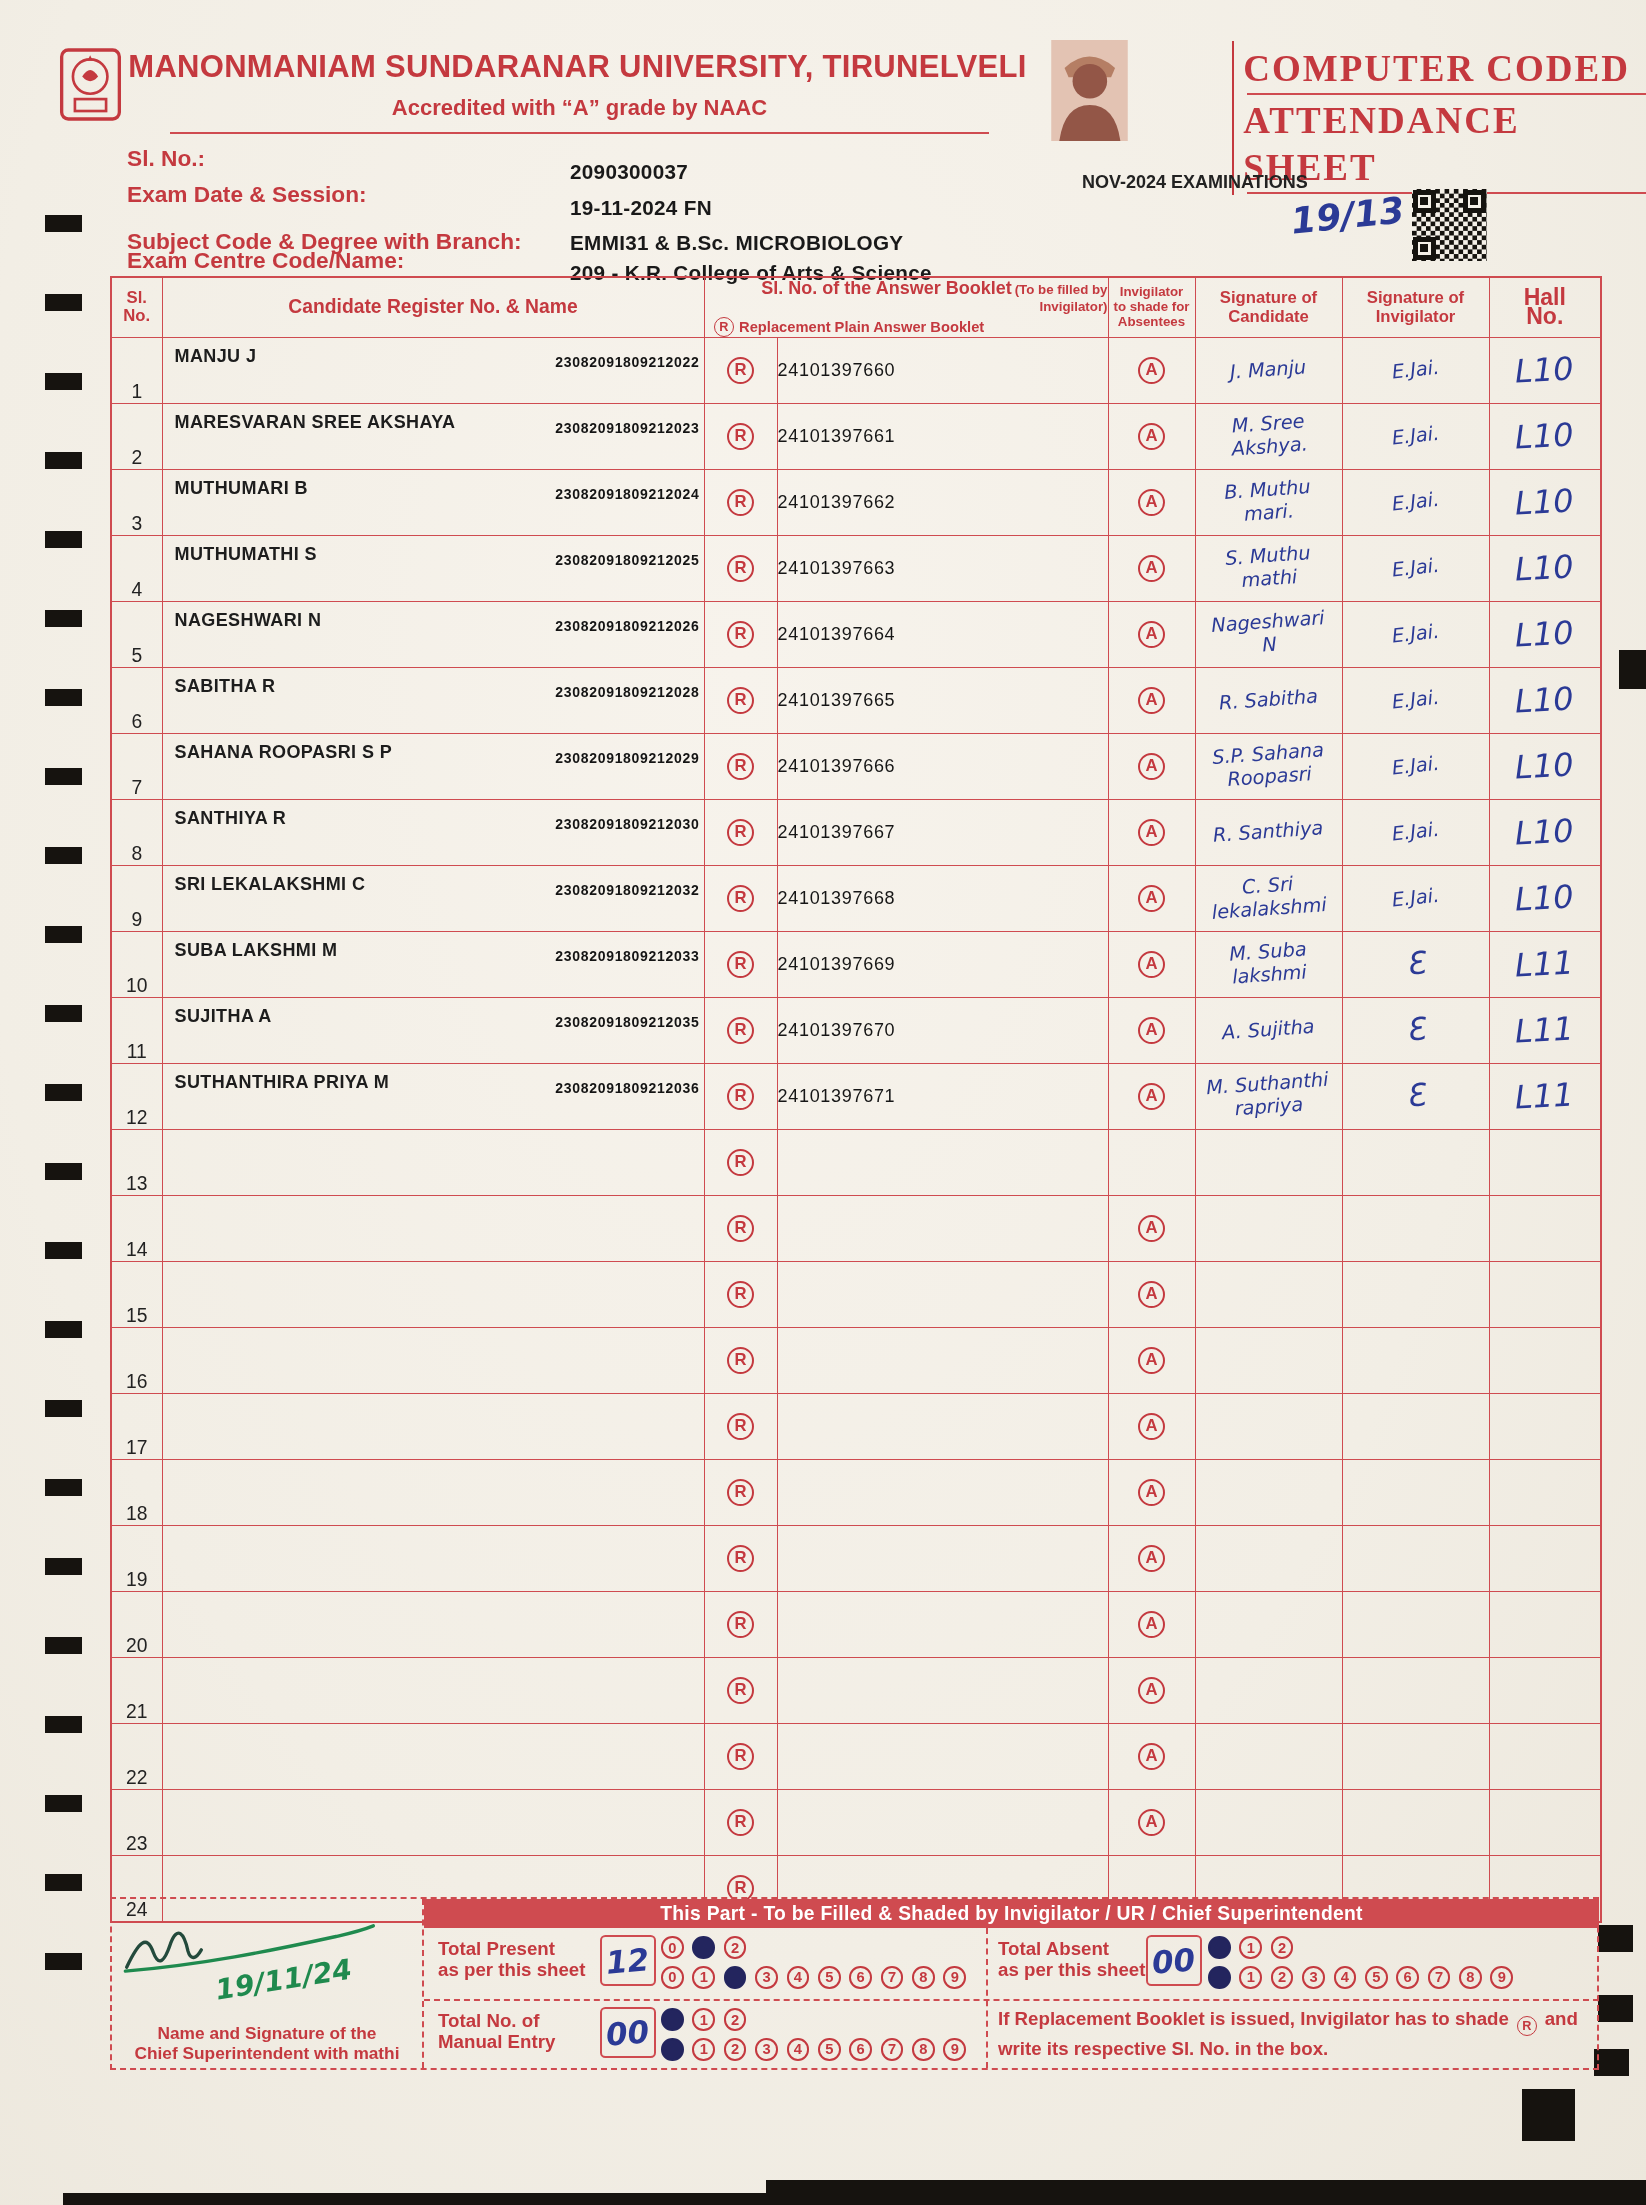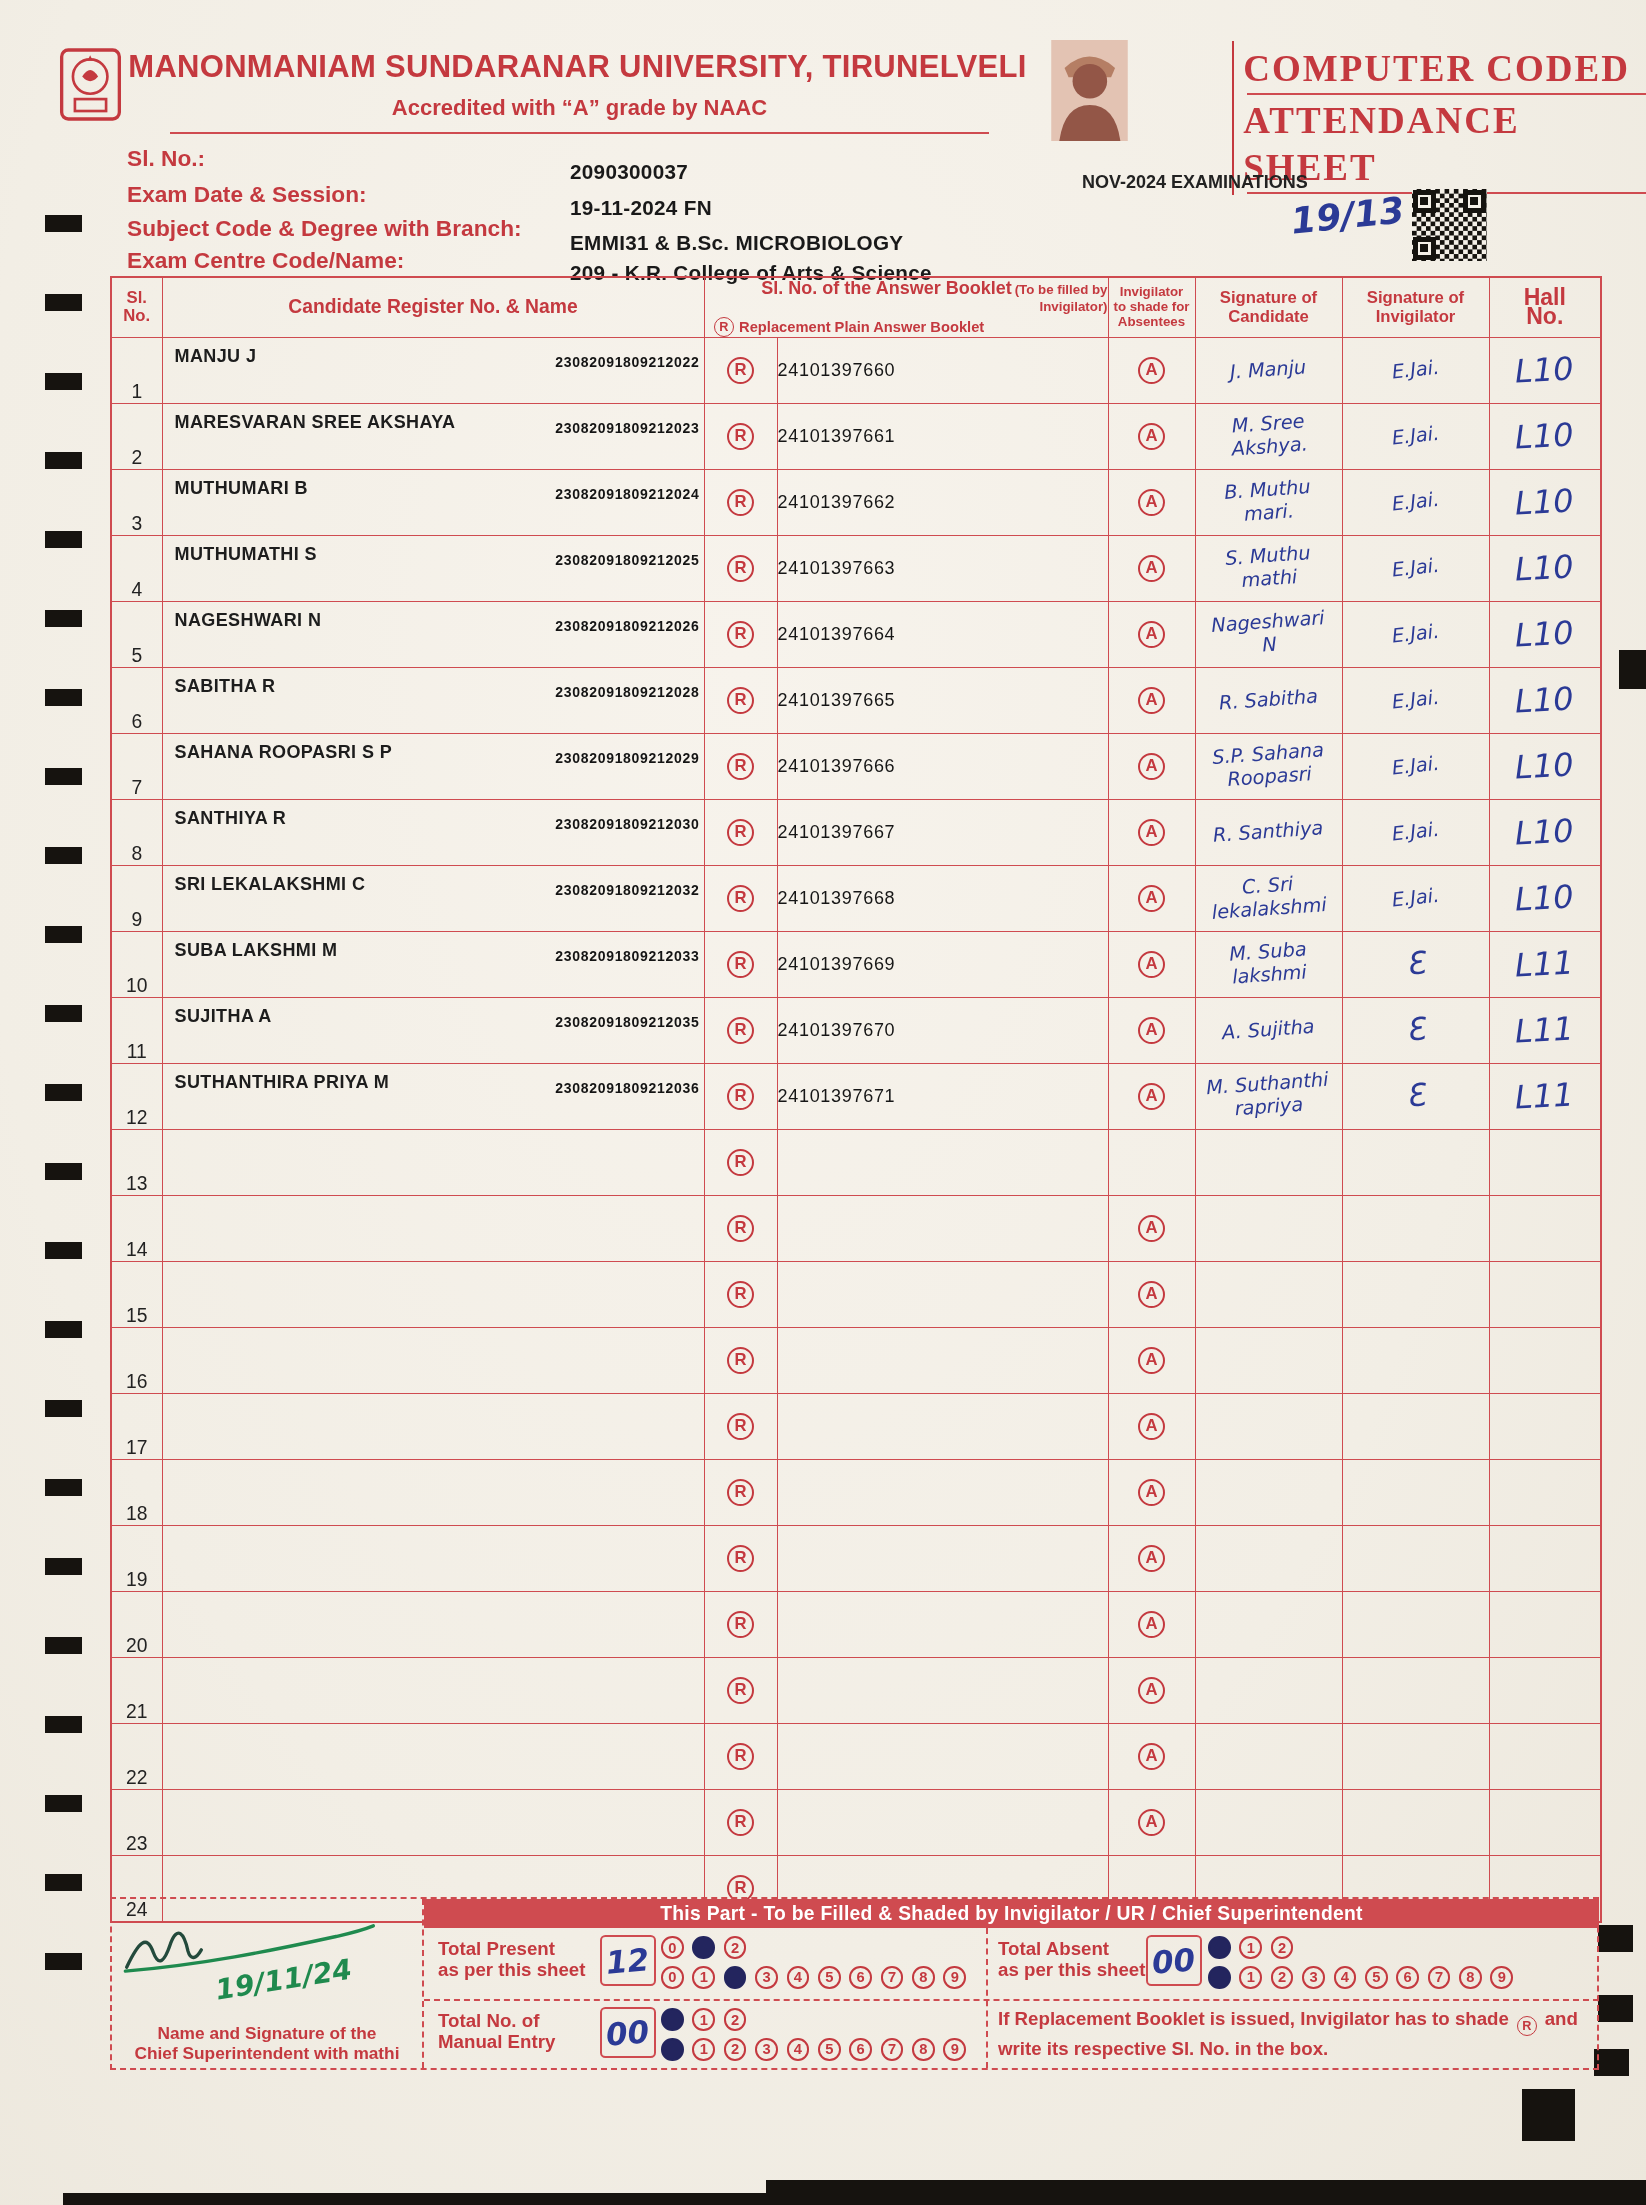--- a/index.html
+++ b/index.html
@@ -143,21 +143,21 @@
     <div class="stl">COMPUTER  CODED</div>
     <div class="rule"></div>
     <div class="stl">ATTENDANCE SHEET</div>
     <div class="rule"></div>
   </div>
 
   <div class="abs f-label" style="left:127px;top:145px;">Sl. No.:</div>
   <div class="abs f-value" style="left:570px;top:160px;">2090300037</div>
   <div class="abs f-label" style="left:127px;top:181px;">Exam Date &amp; Session:</div>
   <div class="abs f-value" style="left:570px;top:196px;">19-11-2024 FN</div>
-  <div class="abs f-label" style="left:127px;top:215px;">Subject Code &amp; Degree with Branch:</div>
+  <div class="abs f-label" style="left:127px;top:228px;">Subject Code &amp; Degree with Branch:</div>
   <div class="abs f-value" style="left:570px;top:231px;">EMMI31 &amp; B.Sc. MICROBIOLOGY</div>
   <div class="abs f-label" style="left:127px;top:247px;">Exam Centre Code/Name:</div>
   <div class="abs f-value" style="left:570px;top:261px;">209 - K.R. College of Arts &amp; Science</div>
   <div class="abs nov-note">NOV-2024 EXAMINATIONS</div>
   <div class="abs hw hw-note">19/13</div>
   <div class="abs qr">
     <div class="finder" style="left:1.3px;top:1.3px;"></div>
     <div class="finder" style="right:1.3px;top:1.3px;"></div>
     <div class="finder" style="left:1.3px;bottom:1.3px;"></div>
   </div>

